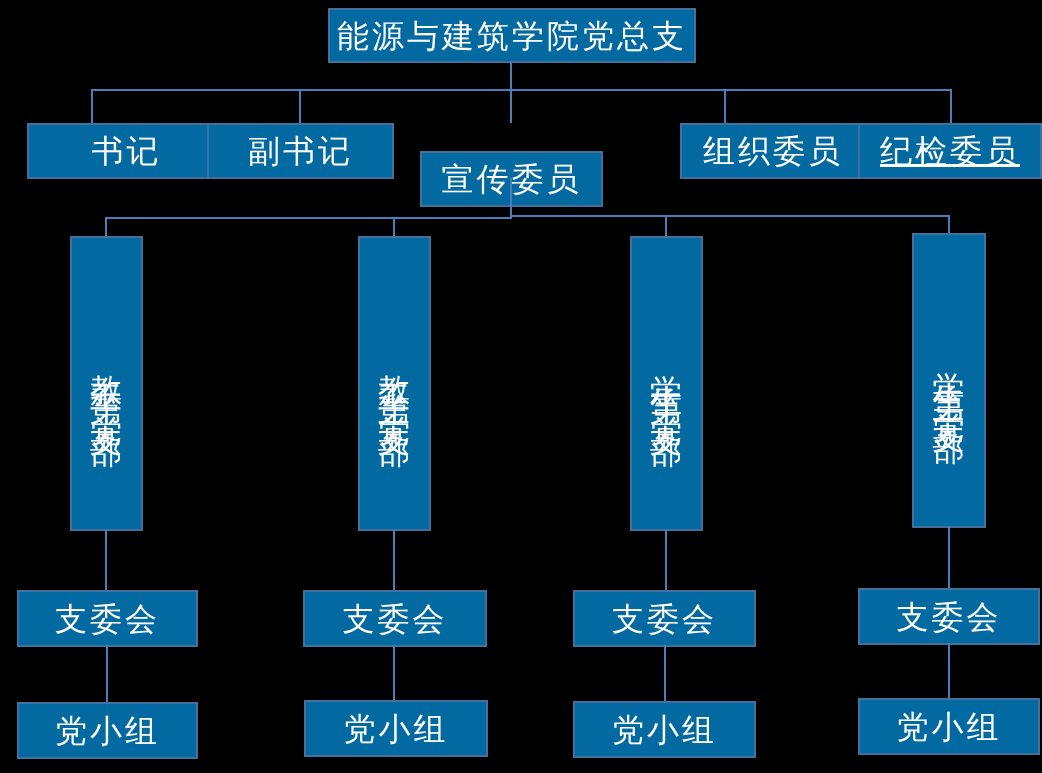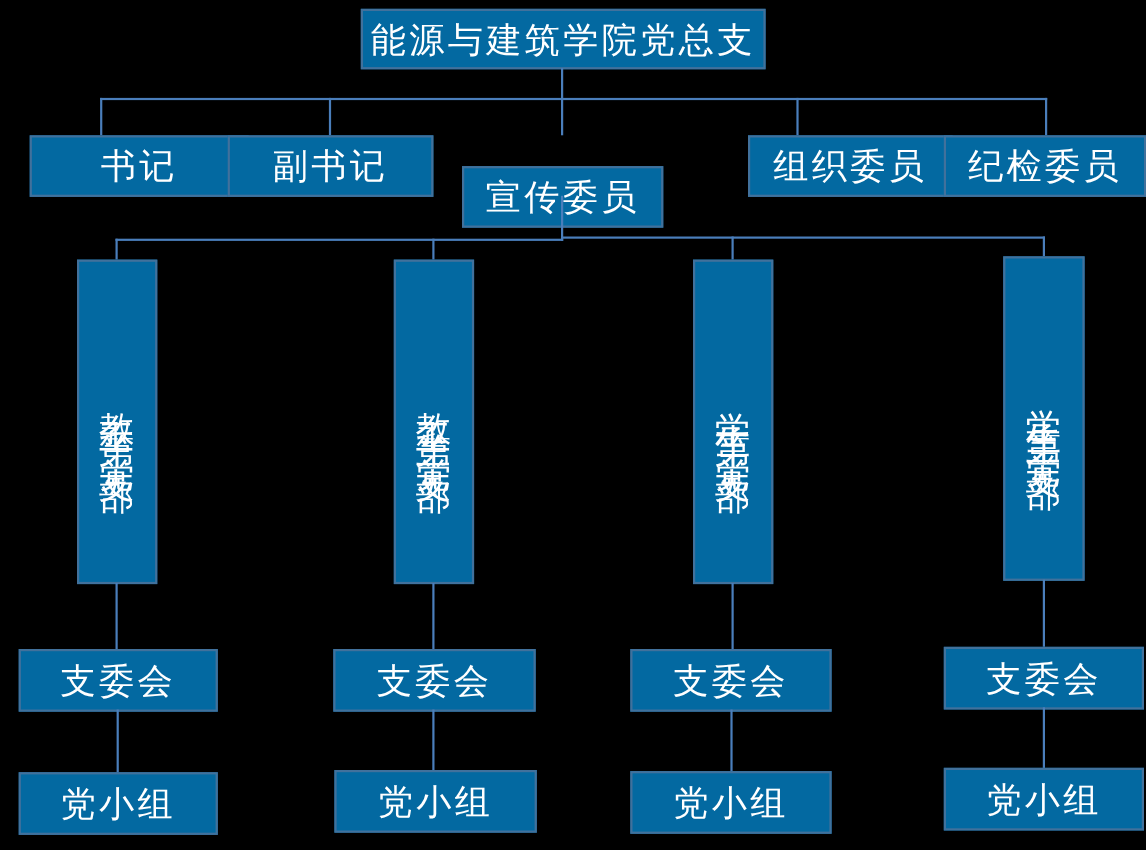--- a/index.html
+++ b/index.html
@@ -34,21 +34,21 @@
   <div class="vline" style="left:91px;  top:89px; height:34px;"></div>
   <div class="vline" style="left:299px; top:89px; height:34px;"></div>
   <div class="vline" style="left:510px; top:89px; height:34px;"></div>
   <div class="vline" style="left:724px; top:89px; height:34px;"></div>
   <div class="vline" style="left:950px; top:89px; height:34px;"></div>
 
   <div class="box" style="left:0px; top:123px; width:199px; height:56px;margin-left:27px;">书记</div>
   <div class="box" style="left:207px; top:123px; width:187px; height:56px;">副书记</div>
   <div class="box" style="left:420px; top:123px; width:183px; height:56px;margin-top:28px;">宣传委员</div>
   <div class="box" style="left:632px; top:123px; width:186px; height:56px;margin-left:48px;">组织委员</div>
-  <div class="box" style="left:858px; top:123px; width:184px; height:56px;">纪检委员</div>
+  <div class="box" style="left:858px; top:123px; width:184px; height:56px;text-decoration:underline;">纪检委员</div>
 
   <div class="vline" style="left:510px; top:178px; height:41px;"></div>
   <div class="hline" style="left:105px; top:217px; width:407px;"></div>
   <div class="hline" style="left:510px; top:215px; width:440px;"></div>
   <div class="vline" style="left:105px; top:217px; height:19px;"></div>
   <div class="vline" style="left:393px; top:217px; height:19px;"></div>
   <div class="vline" style="left:665px; top:215px; height:21px;"></div>
   <div class="vline" style="left:948px; top:215px; height:18px;"></div>
 
   <div class="box vbox" style="left:70px; top:236px; width:73px; height:295px;">教工第一党支部</div>

